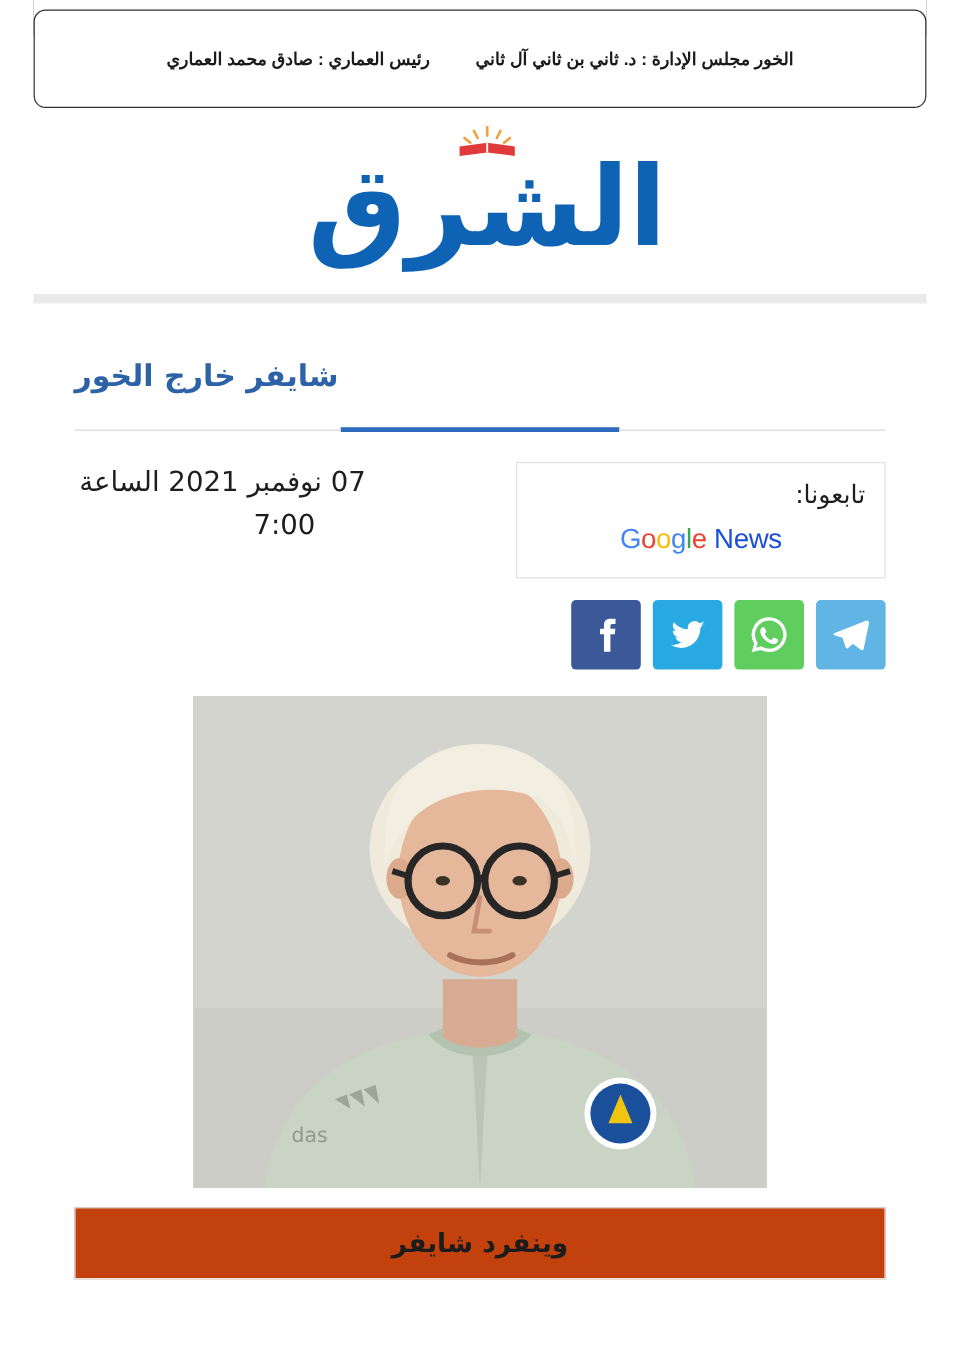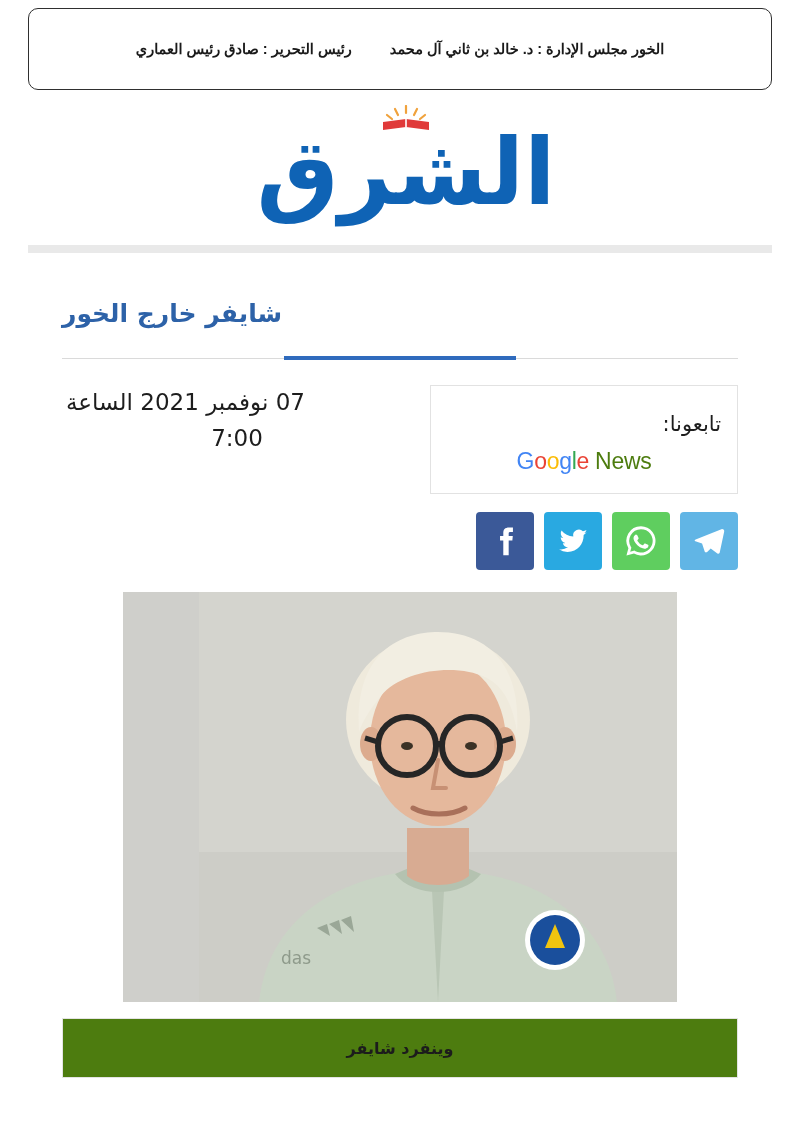--- a/index.html
+++ b/index.html
@@ -169,21 +169,21 @@
     font-family: "DejaVu Sans", "Liberation Sans", sans-serif;
     direction: rtl;
   }
   .date-line1 { display: block; }
   .date-line2 { display: block; text-align: center; }
 
   .follow-box {
     width: 308px;
     border: 1px solid #e2e2e2;
     box-sizing: border-box;
-    padding: 26px 16px 18px 16px;
+    padding: 14px 16px 18px 16px;
     background: #fff;
   }
   .follow-label {
     text-align: right;
     font-size: 21px;
     color: #1d1d1d;
     font-family: "DejaVu Sans", "Liberation Sans", sans-serif;
     margin-bottom: 12px;
   }
   .gnews {
@@ -191,21 +191,21 @@
     font-size: 23px;
     font-family: "Liberation Sans", sans-serif;
     letter-spacing: -0.3px;
     direction: ltr;
   }
   .g-b { color:#4285F4; }
   .g-y { color:#FBBC05; }
   .g-bl { color:#4285F4; }
   .g-g { color:#34A853; }
   .g-r { color:#EA4335; }
-  .g-news { color:#4d7c0f; font-weight: normal; }
+  .g-news { color:#1d4ed8; font-weight: normal; }
 
   .share-row {
     display: flex;
     flex-direction: row;
     gap: 10px;
     margin-top: 18px;
     justify-content: flex-start;
   }
   .share-btn {
     width: 58px;
@@ -220,58 +220,58 @@
   .sb-twitter { background: #29a9e1; }
   .sb-whatsapp { background: #5fce5f; }
   .sb-telegram { background: #61b5e5; }
 
   .photo-wrap {
     margin-top: 22px;
     display: flex;
     justify-content: center;
   }
   .photo {
-    width: 554px;
+    width: 478px;
     height: 410px;
     position: relative;
     overflow: hidden;
     background: #cfcfcb;
   }
 
   .caption {
     margin: 16px 0 0 0;
-    background: #4d7c0f;
+    background: #c2410c;
     border: 1px solid #e4e4e4;
     box-sizing: border-box;
     height: 60px;
     display: flex;
     align-items: center;
     justify-content: center;
-    font-size: 16px;
+    font-size: 22px;
     font-weight: bold;
     color: #1c1c1c;
     font-family: "DejaVu Sans", "Liberation Sans", sans-serif;
   }
 </style>
 </head>
 <body>
 
 <div class="page">
 
   <div class="frame-top-left"></div>
   <div class="frame-top-right"></div>
   <div class="frame-side-left"></div>
   <div class="frame-side-right"></div>
 
   <div class="masthead-bar">
     <div class="credit">
-      <span class="label">الخور مجلس الإدارة</span><span class="sep">:</span><span>د. خالد بن ثاني آل محمد</span>
+      <span class="label">الخور مجلس الإدارة</span><span class="sep">:</span><span>د. ثاني بن ثاني آل ثاني</span>
     </div>
     <div class="credit">
-      <span class="label">رئيس التحرير</span><span class="sep">:</span><span>صادق رئيس العماري</span>
+      <span class="label">رئيس العماري</span><span class="sep">:</span><span>صادق محمد العماري</span>
     </div>
   </div>
 
   <div class="logo-area">
     <div class="logo-wrap">
       <svg class="logo-ornament" viewBox="0 0 54 26">
         <g stroke="#f0a23c" stroke-width="2.2" stroke-linecap="round">
           <line x1="27" y1="1" x2="27" y2="8"></line>
           <line x1="16" y1="4" x2="19" y2="10"></line>
           <line x1="38" y1="4" x2="35" y2="10"></line>

